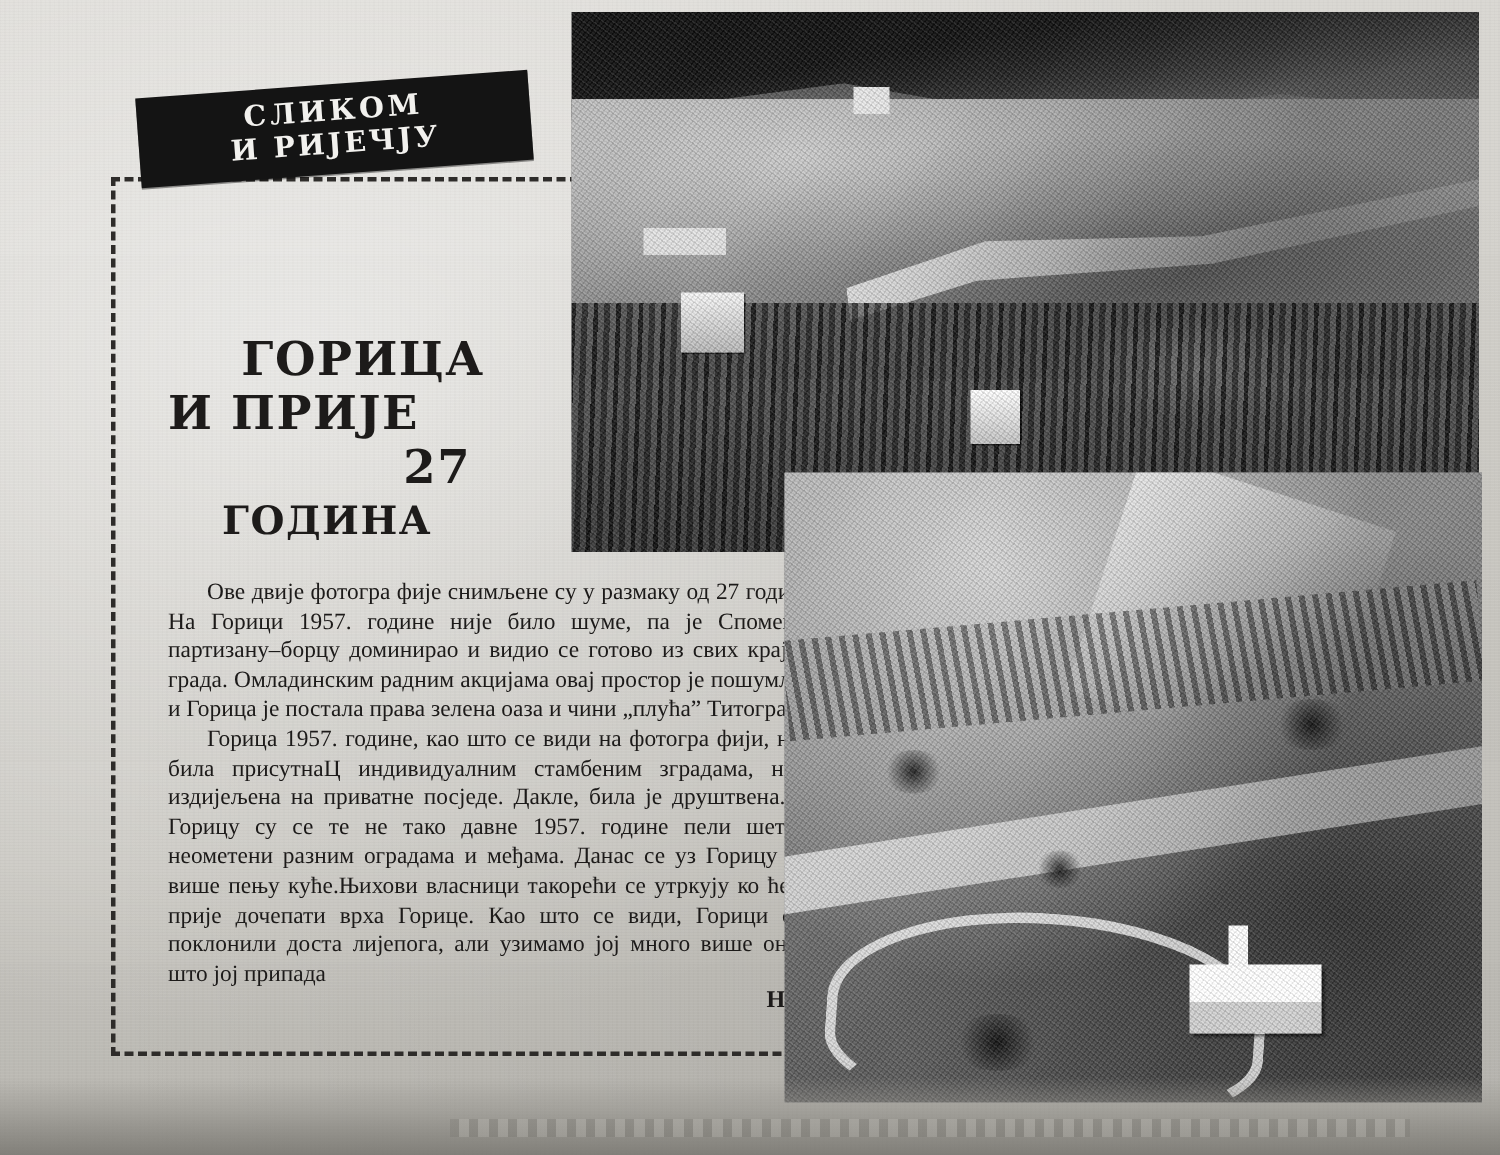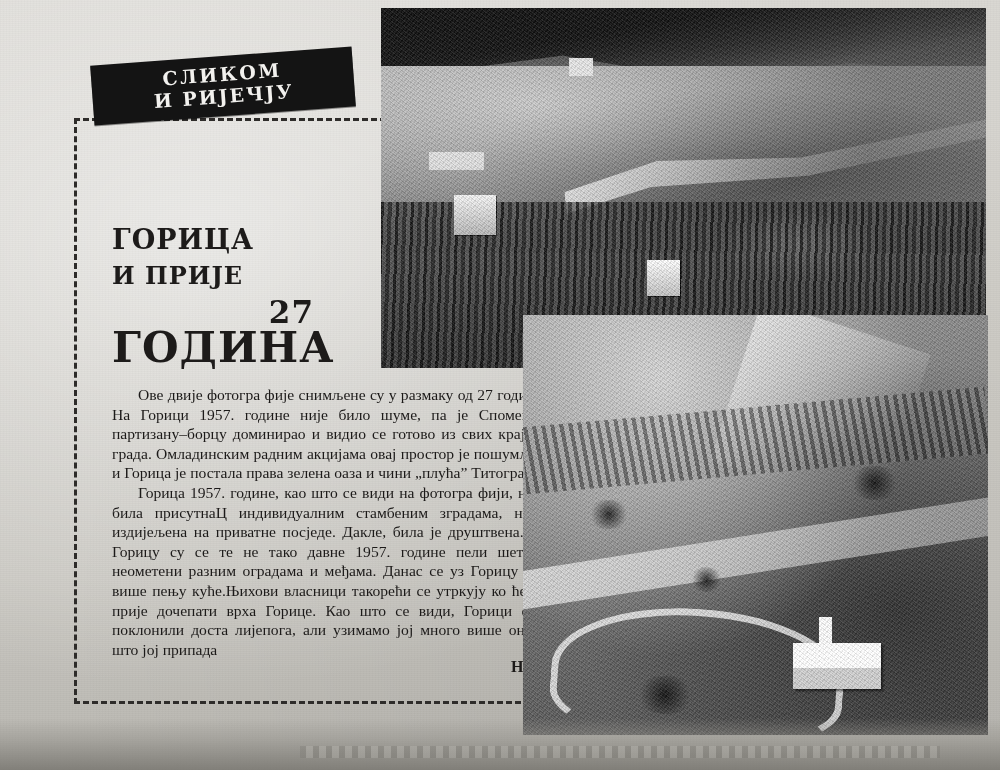--- a/index.html
+++ b/index.html
@@ -86,25 +86,25 @@
   .headline {
     position: absolute;
     left: 112px; top: 222px;
     width: 260px;
     font-family: "DejaVu Serif", serif;
     font-weight: bold;
     color: #1d1b1a;
     line-height: 36px;
     letter-spacing: 1px;
   }
-  .headline .l1 { font-size: 27px; }
+  .headline .l1 { font-size: 31px; text-align: center; }
   .headline .l2 { font-size: 31px; }
-  .headline .l3 { font-size: 24px; }
+  .headline .l3 { font-size: 31px; }
   .headline .l4 { font-size: 31px; text-align: right; padding-right: 58px; }
-  .headline .l5 { font-size: 42px; }
+  .headline .l5 { font-size: 26px; margin-left: 36px; }
 
   
   .article {
     position: absolute;
     left: 112px; top: 385px;
     width: 434px;
     font-family: "Liberation Serif", serif;
     font-size: 15.6px;
     line-height: 19.6px;
     color: #1c1a19;

